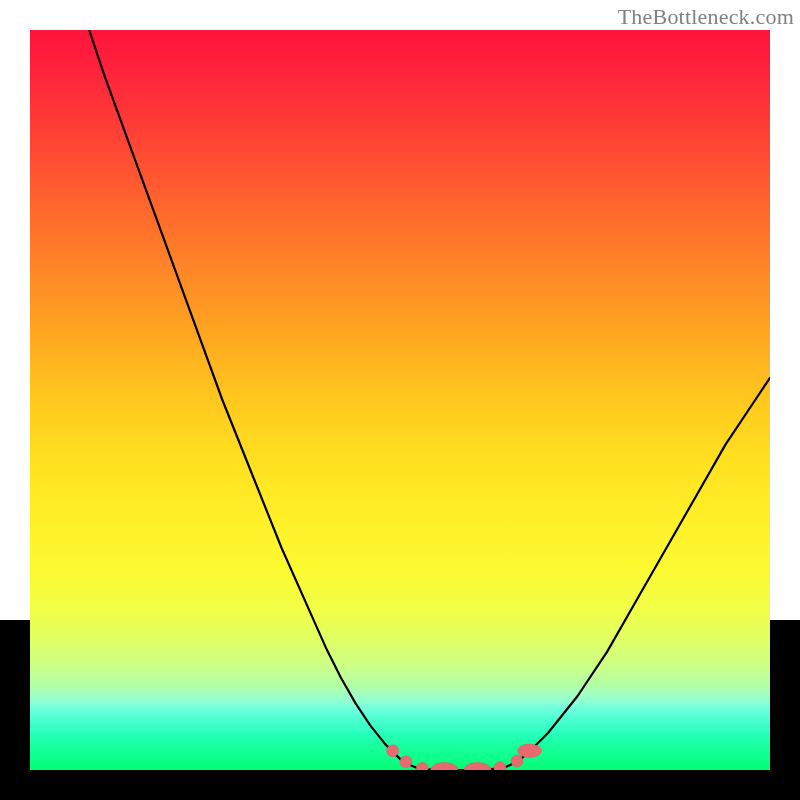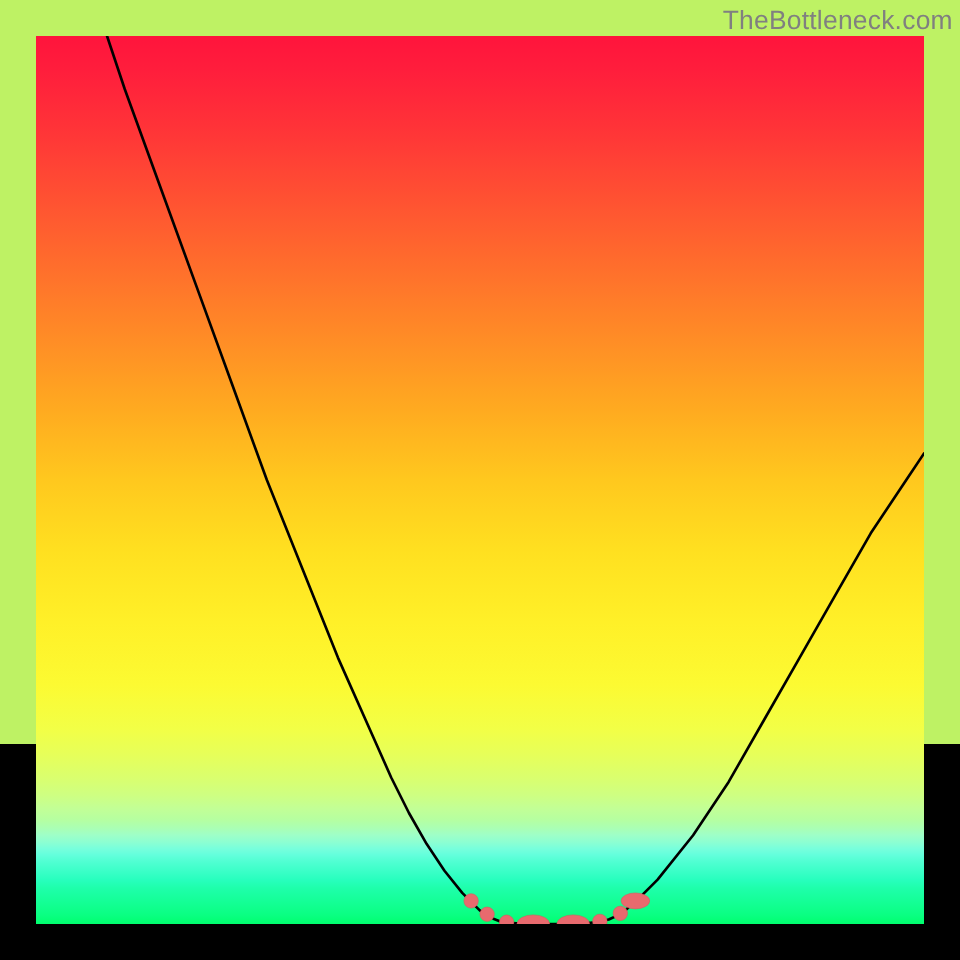--- a/index.html
+++ b/index.html
@@ -8,21 +8,22 @@
     width: 800px;
     height: 800px;
     overflow: hidden;
     background: #000;
     font-family: Arial, Helvetica, sans-serif;
   }
   .frame {
     position: absolute;
     left: 0; top: 0;
     width: 800px; height: 620px;
-    background: #bef264;
+    background: #ffffff;
+    font-family: Liberation Serif, serif;
   }
   .plot-area {
     position: absolute;
     left: 30px;
     top: 30px;
     width: 740px;
     height: 740px;
     overflow: hidden;
   }
   .gradient-bg {

